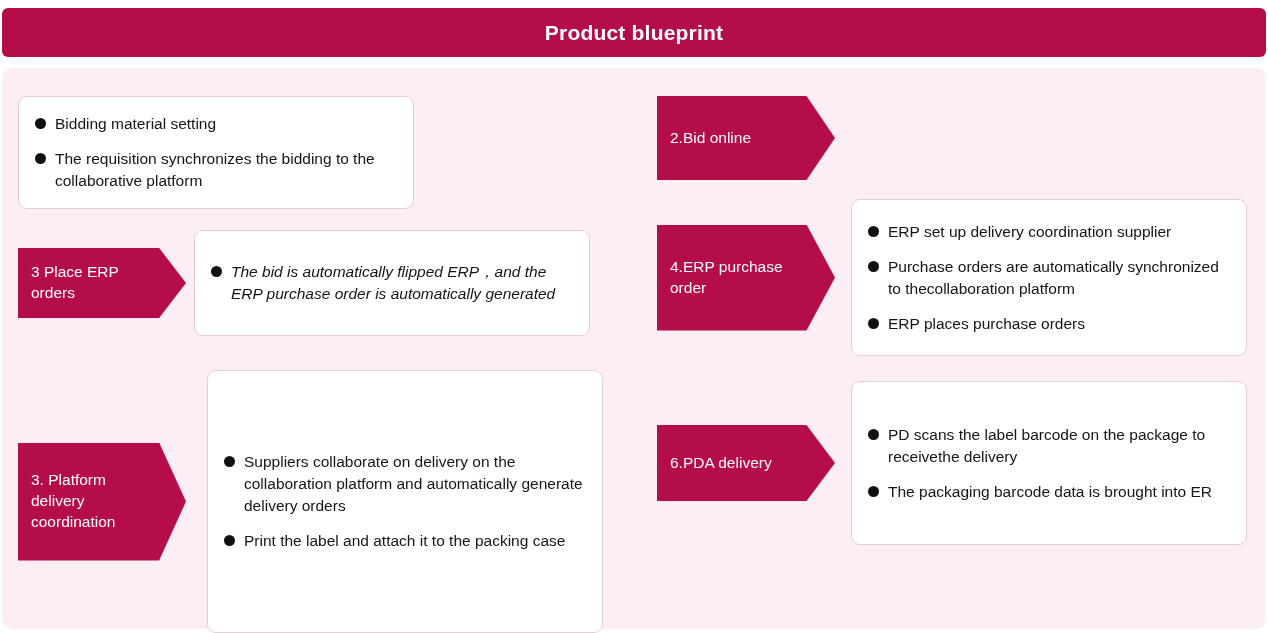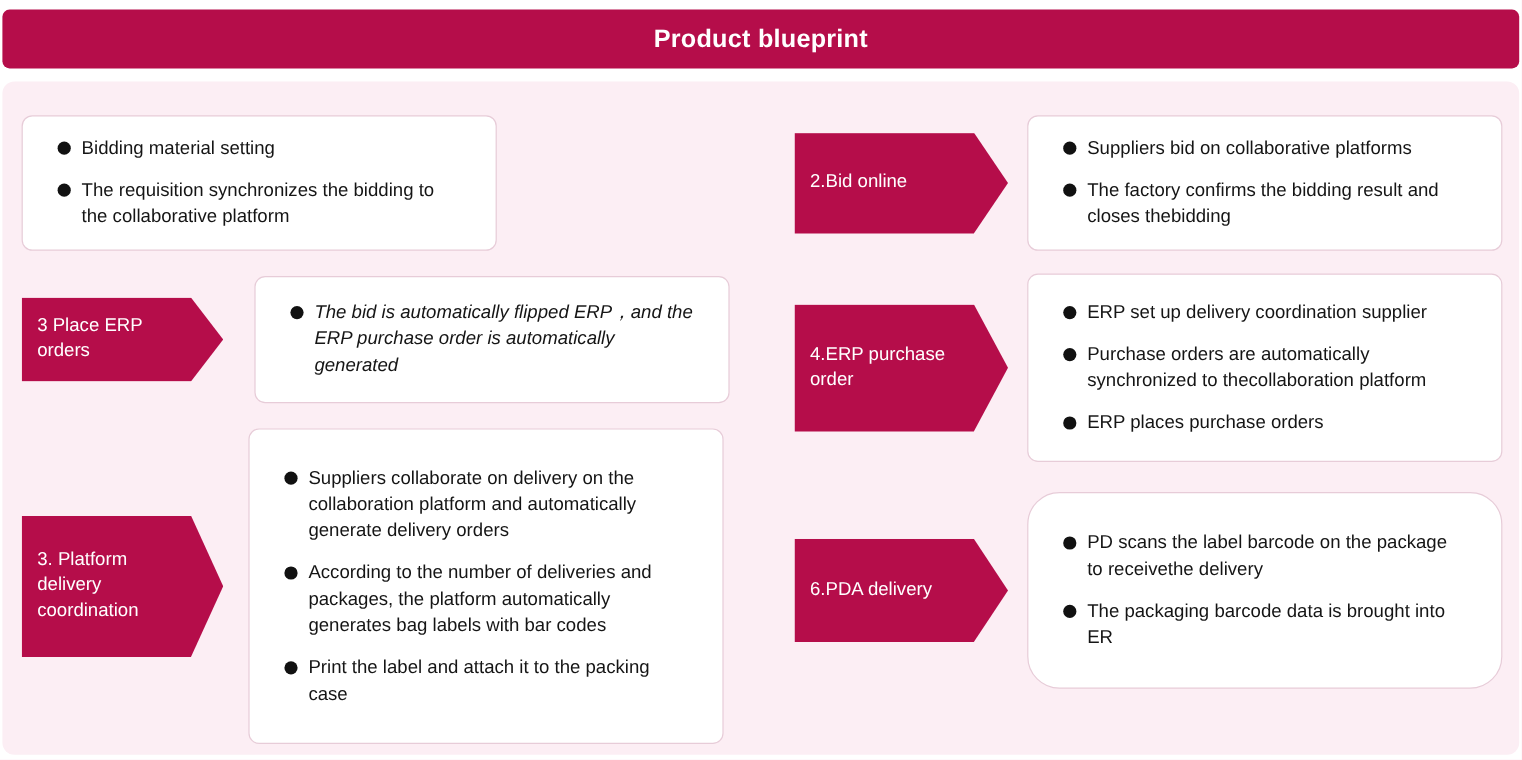--- a/index.html
+++ b/index.html
@@ -43,21 +43,21 @@
     font-size: 15.5px;
     line-height: 1.35;
   }
   .box {
     flex: 0 0 auto;
     width: 396px;
     background: #ffffff;
     border: 1px solid #e7ccd8;
     border-radius: 9px;
     box-sizing: border-box;
-    padding: 12px 29px;
+    padding: 12px 16px;
     display: flex; flex-direction: column; justify-content: center;
     gap: 13px;
   }
   .bullet { display: flex; gap: 9px; }
   .dot {
     flex: 0 0 auto;
     width: 11px; height: 11px; border-radius: 50%;
     background: #111111;
     margin-top: 5px;
   }
@@ -86,21 +86,21 @@
             <span class="dot"></span>
             <span class="bullet-text">Bidding material setting</span>
           </div>
           <div class="bullet">
             <span class="dot"></span>
             <span class="bullet-text">The requisition synchronizes the bidding to the collaborative platform</span>
           </div>
         </div>
       </div>
 
-      <div class="row" style="gap:26px; margin-bottom:21px;">
+      <div class="row" style="gap:8px; margin-bottom:34px;">
         <div class="arrow" style="width:168px; height:70px;">
           <span>3 Place ERP orders</span>
         </div>
         <div class="box" style="min-height:106px;font-style:italic;">
           <div class="bullet">
             <span class="dot"></span>
             <span class="bullet-text">The bid is automatically flipped ERP，and the ERP purchase order is automatically generated</span>
           </div>
         </div>
       </div>
@@ -109,46 +109,32 @@
         <div class="arrow" style="width:168px; height:118px;">
           <span>3. Platform delivery coordination</span>
         </div>
         <div class="box" style="min-height:263px;">
           <div class="bullet">
             <span class="dot"></span>
             <span class="bullet-text">Suppliers collaborate on delivery on the collaboration platform and automatically generate delivery orders</span>
           </div>
           <div class="bullet">
             <span class="dot"></span>
-            <span class="bullet-text">According to the number of deliveries and packages, the platform automatically generates bag labels with bar codes</span>
-          </div>
-          <div class="bullet">
-            <span class="dot"></span>
             <span class="bullet-text">Print the label and attach it to the packing case</span>
           </div>
         </div>
       </div>
 
     </div>
 
     <div class="col">
 
       <div class="row" style="gap:16px; margin-bottom:19px;">
         <div class="arrow" style="width:178px; height:84px;">
           <span>2.Bid online</span>
-        </div>
-        <div class="box" style="min-height:113px;">
-          <div class="bullet">
-            <span class="dot"></span>
-            <span class="bullet-text">Suppliers bid on collaborative platforms</span>
-          </div>
-          <div class="bullet">
-            <span class="dot"></span>
-            <span class="bullet-text">The factory confirms the bidding result and closes thebidding</span>
-          </div>
         </div>
       </div>
 
       <div class="row" style="gap:16px; margin-bottom:25px;">
         <div class="arrow" style="width:178px; height:106px;align-items:center;">
           <span>4.ERP purchase order</span>
         </div>
         <div class="box" style="min-height:157px;">
           <div class="bullet">
             <span class="dot"></span>
@@ -159,24 +145,24 @@
             <span class="bullet-text">Purchase orders are automatically synchronized to thecollaboration platform</span>
           </div>
           <div class="bullet">
             <span class="dot"></span>
             <span class="bullet-text">ERP places purchase orders</span>
           </div>
         </div>
       </div>
 
       <div class="row" style="gap:16px;">
-        <div class="arrow" style="width:178px; height:86px;">
+        <div class="arrow" style="width:178px; height:76px;">
           <span>6.PDA delivery</span>
         </div>
-        <div class="box" style="min-height:164px;border-radius:27px;">
+        <div class="box" style="min-height:164px;">
           <div class="bullet">
             <span class="dot"></span>
             <span class="bullet-text">PD scans the label barcode on the package to receivethe delivery</span>
           </div>
           <div class="bullet">
             <span class="dot"></span>
             <span class="bullet-text">The packaging barcode data is brought into ER</span>
           </div>
         </div>
       </div>

